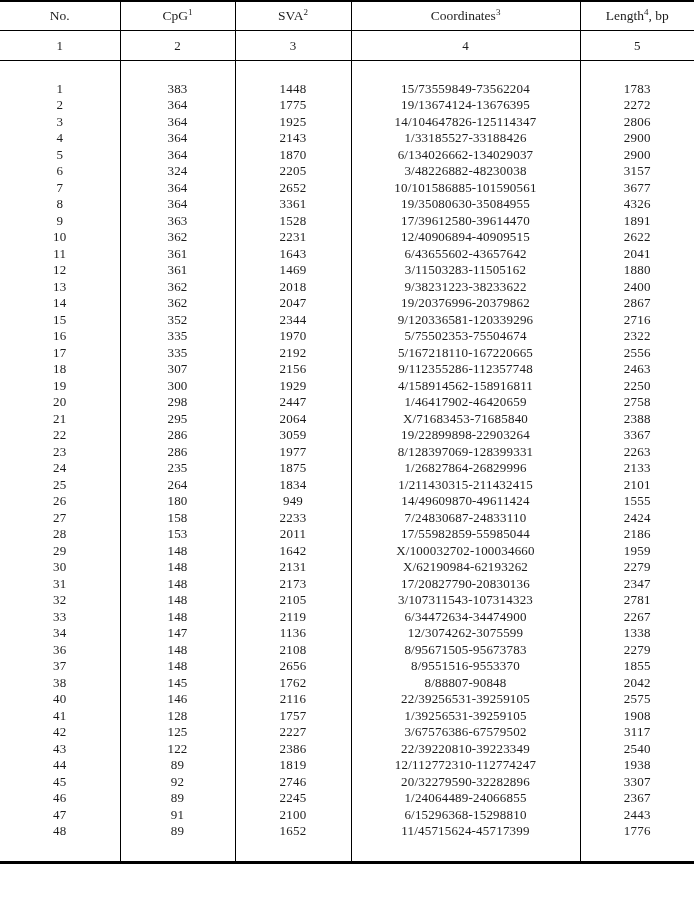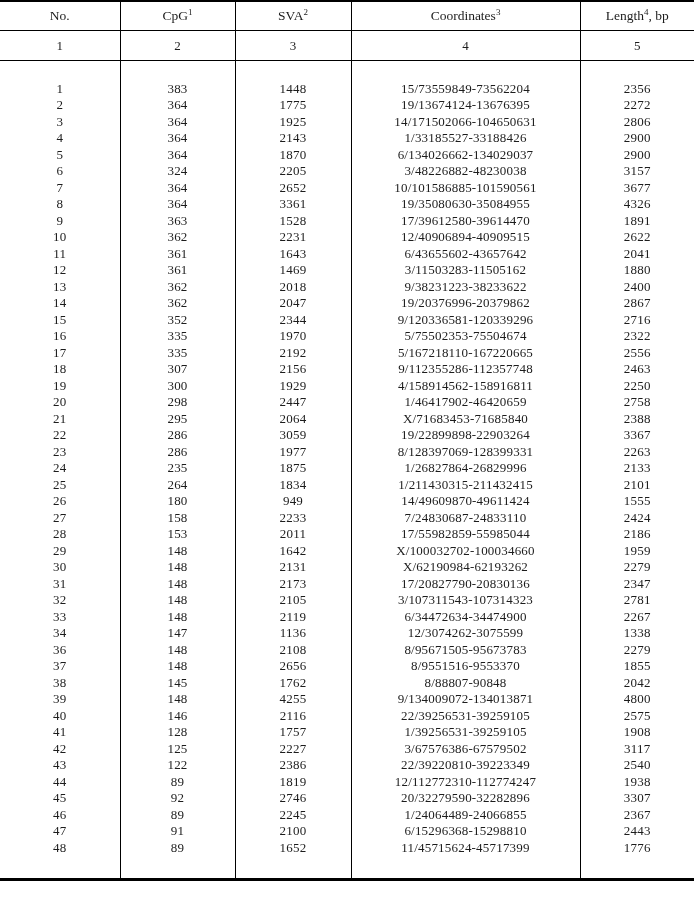--- a/index.html
+++ b/index.html
@@ -99,34 +99,34 @@
           <td></td>
       </tr>
     </thead>
     <tbody class="data">
 
     <tr>
           <td>1</td>
           <td>383</td>
           <td>1448</td>
           <td>15/73559849-73562204</td>
-          <td>2356</td>
+          <td>1783</td>
         </tr>
         <tr>
           <td>2</td>
           <td>364</td>
           <td>1775</td>
           <td>19/13674124-13676395</td>
           <td>2272</td>
         </tr>
         <tr>
           <td>3</td>
           <td>364</td>
           <td>1925</td>
-          <td>14/171502066-104650631</td>
+          <td>14/104647826-125114347</td>
           <td>2806</td>
         </tr>
         <tr>
           <td>4</td>
           <td>364</td>
           <td>2143</td>
           <td>1/33185527-33188426</td>
           <td>2900</td>
         </tr>
         <tr>
@@ -352,27 +352,20 @@
           <td>2656</td>
           <td>8/9551516-9553370</td>
           <td>1855</td>
         </tr>
         <tr>
           <td>38</td>
           <td>145</td>
           <td>1762</td>
           <td>8/88807-90848</td>
           <td>2042</td>
-        </tr>
-        <tr>
-          <td>39</td>
-          <td>148</td>
-          <td>4255</td>
-          <td>9/134009072-134013871</td>
-          <td>4800</td>
         </tr>
         <tr>
           <td>40</td>
           <td>146</td>
           <td>2116</td>
           <td>22/39256531-39259105</td>
           <td>2575</td>
         </tr>
         <tr>
           <td>41</td>

